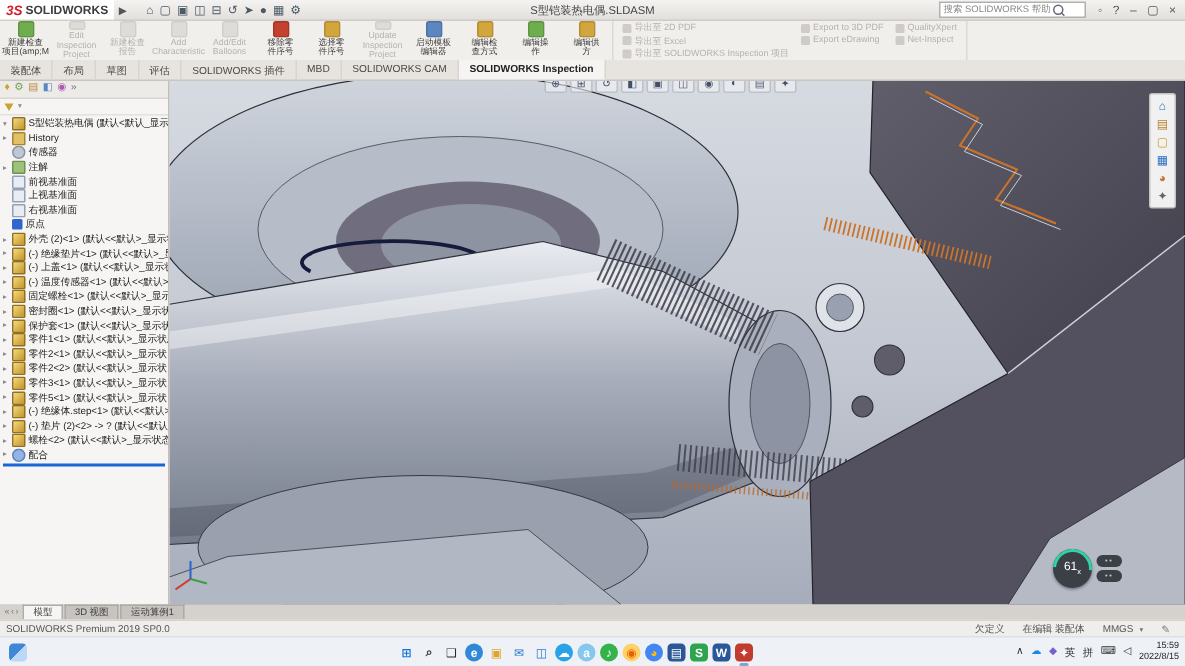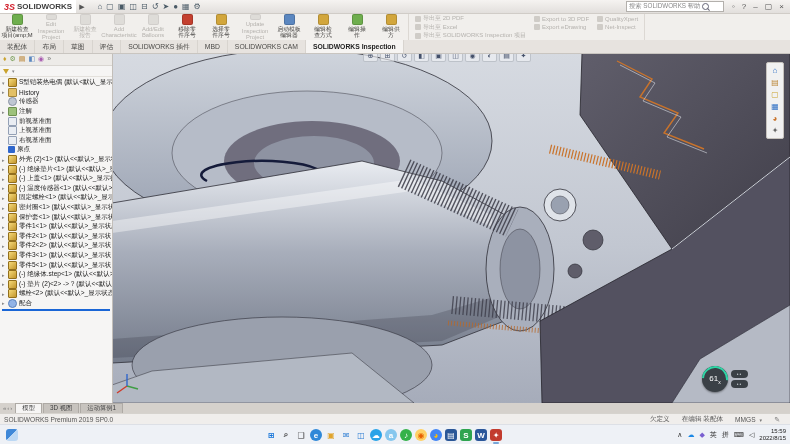--- a/index.html
+++ b/index.html
@@ -122,20 +122,21 @@
         <span class="qi">↺</span>
 
         <span class="qi">➤</span>
 
         <span class="qi">●</span>
 
         <span class="qi">▦</span>
 
         <span class="qi">⚙</span>
       </div>
+    <div class="wintitle">S型铠装热电偶.SLDASM</div>
     <div class="searchbox">
       <span>搜索 SOLIDWORKS 帮助</span>
       <span class="mag"></span>
     </div>
     <div class="winctrl">
 
         <span>◦</span>
 
         <span>?</span>
 

